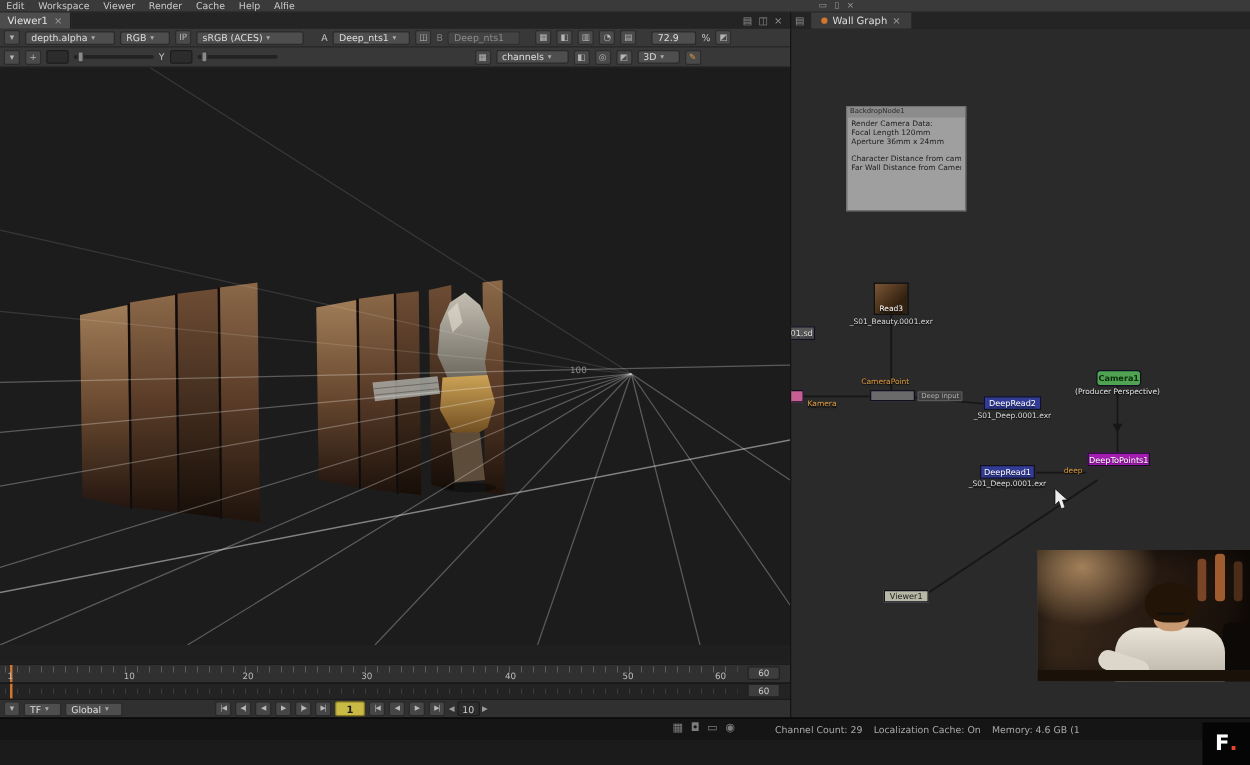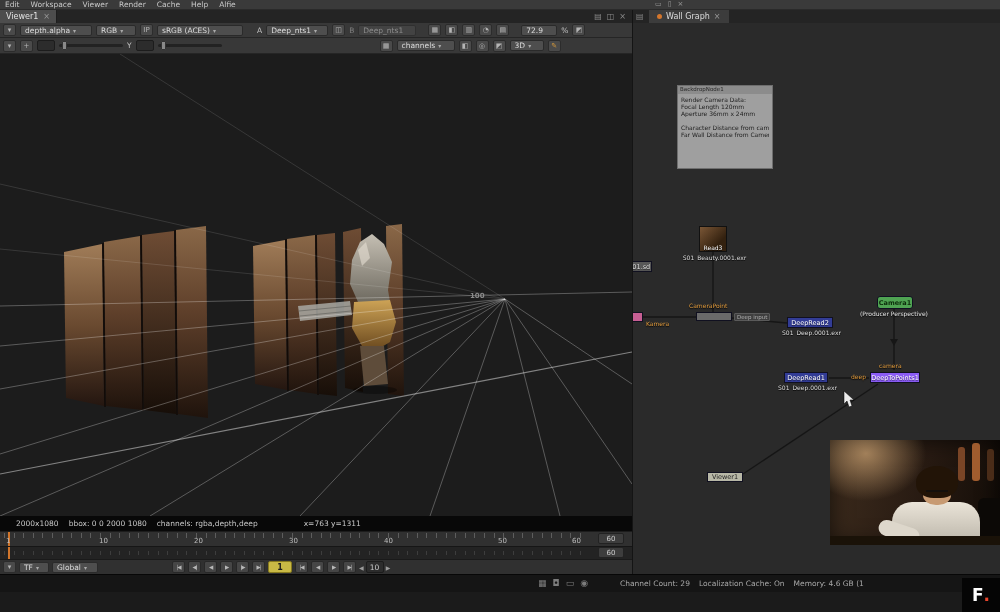--- a/index.html
+++ b/index.html
@@ -27,21 +27,21 @@
   .dd.dim{opacity:.5;}
   .ibtn{min-width:13px;height:12px;background:#4a4a4a;border:1px solid #2c2c2c;border-radius:2px;color:#b5b5b5;
         display:flex;align-items:center;justify-content:center;font-size:7px;padding:0 1px;}
   .lbl{color:#c2c2c2;font-size:7.5px;}
   .vbox{width:18px;height:11px;background:#2c2c2c;border:1px solid #1c1c1c;border-radius:2px;}
   .slider{width:64px;height:3px;background:#222;border-radius:2px;position:relative;}
   .slider .h{position:absolute;left:3px;top:-3px;width:5px;height:9px;background:#8a8a8a;border:1px solid #333;border-radius:1px;}
   .sp{flex:0 0 auto;}
 
   .viewport{position:absolute;left:0;top:54px;width:632px;height:462px;background:#1c1c1c;overflow:hidden;}
-  .grid-label{position:absolute;left:470px;top:238px;color:#8b8b8b;font-size:7px;font-weight:bold;}
+  .grid-label{position:absolute;left:456px;top:238px;color:#8b8b8b;font-size:7px;}
 
   .infobar{position:absolute;left:0;top:516px;width:632px;height:15px;background:#080808;color:#c9c9c9;
            display:flex;align-items:center;gap:10px;padding-left:16px;font-size:7.5px;}
   .infobar .pos{margin-left:36px;}
 
   .ruler{position:absolute;left:0;top:531px;width:632px;height:15px;background:#303030;border-top:1px solid #1c1c1c;}
   .ruler .ticks{position:absolute;left:4px;top:1px;height:5px;width:586px;
         background:repeating-linear-gradient(90deg,#5d5d5d 0,#5d5d5d 1px,transparent 1px,transparent 9.6px);}
   .ruler .num{position:absolute;bottom:1px;color:#bdbdbd;font-size:7px;}
   .playhead{position:absolute;left:8px;top:0;width:2px;height:100%;background:#d0752b;}
@@ -284,35 +284,29 @@
         <line x1="505" y1="245" x2="430" y2="462"></line>
         <line x1="505" y1="245" x2="632" y2="330"></line>
         <line x1="505" y1="245" x2="632" y2="430"></line>
         <line x1="505" y1="245" x2="560" y2="462"></line>
       </g>
       <line x1="0" y1="420" x2="632" y2="298" stroke="#ffffff" stroke-opacity="0.45" stroke-width="1.2"></line>
     </svg>
     <span class="grid-label">100</span>
   </div>
 
-  <div class="infobar">
-    <span>2000x1080</span>
-    <span>bbox: 0 0 2000 1080</span>
-    <span>channels: rgba,depth,deep</span>
-    <span class="pos">x=763 y=1311</span>
-  </div>
 
   <div class="ruler">
     <div class="ticks"></div>
     <div class="playhead"></div>
     <span class="num" style="left:6px">1</span>
     <span class="num" style="left:99px">10</span>
     <span class="num" style="left:194px">20</span>
     <span class="num" style="left:289px">30</span>
-    <span class="num" style="left:384px">40</span>
+    <span class="num" style="left:404px">40</span>
     <span class="num" style="left:498px">50</span>
     <span class="num" style="left:572px">60</span>
     <div class="rangebox">60</div>
   </div>
 
   <div class="framebar">
     <div class="ticks"></div>
     <div class="playhead"></div>
     <div class="rangebox" style="top:0">60</div>
   </div>
@@ -404,21 +398,21 @@
     </div>
     <div class="wlabel" style="left:215px;top:287px;width:92px">(Producer Perspective)</div>
 
     <div class="node n-blue" style="left:151px;top:349px;width:44px;height:11px">
       <span>DeepRead1</span>
     </div>
     <div class="n-file" style="left:133px;top:361px;width:80px">_S01_Deep.0001.exr</div>
 
     <span class="olabel" style="left:246px;top:339px">camera</span>
     <span class="olabel" style="left:218px;top:350px">deep</span>
-    <div class="node n-blue" style="left:237px;top:349px;width:50px;height:11px;background:#8b5cf6">
+    <div class="node n-blue" style="left:237px;top:339px;width:50px;height:11px;background:#a21caf">
       <span>DeepToPoints1</span>
     </div>
 
     <div class="node n-viewer">
       <span>Viewer1</span>
     </div>
   </div>
 
   <div class="webcam">
     <div class="wc-light"></div>

